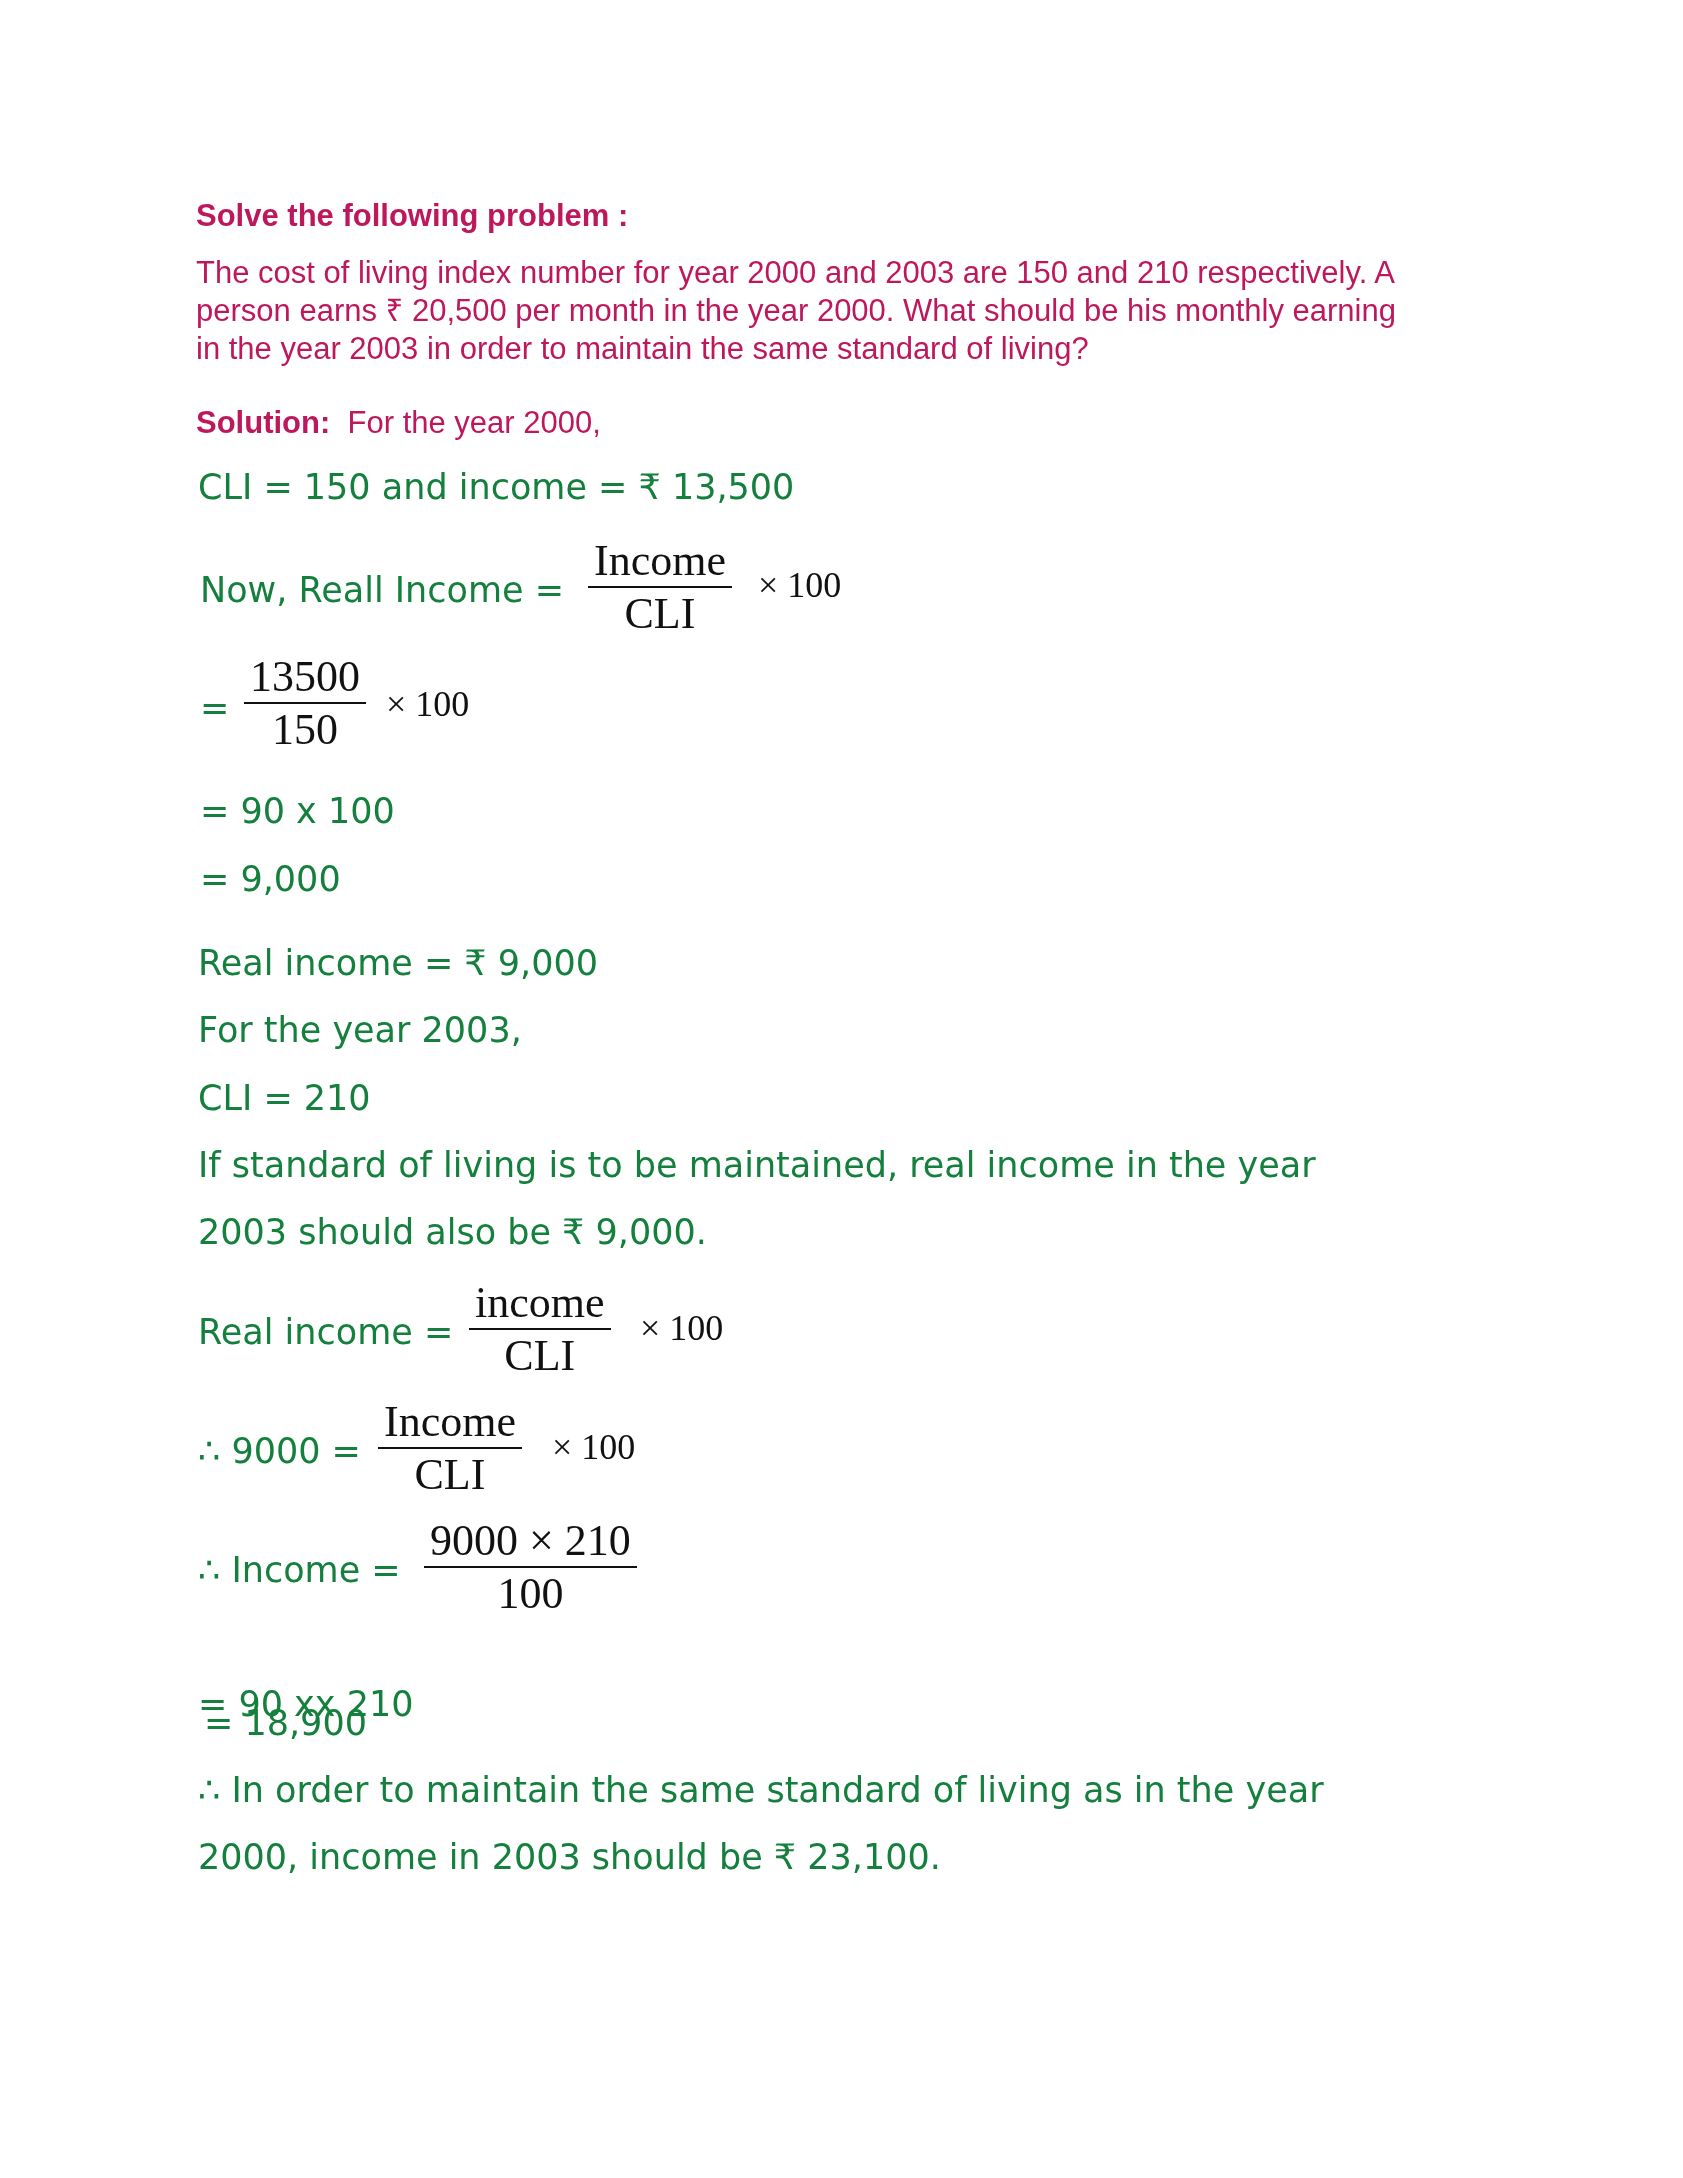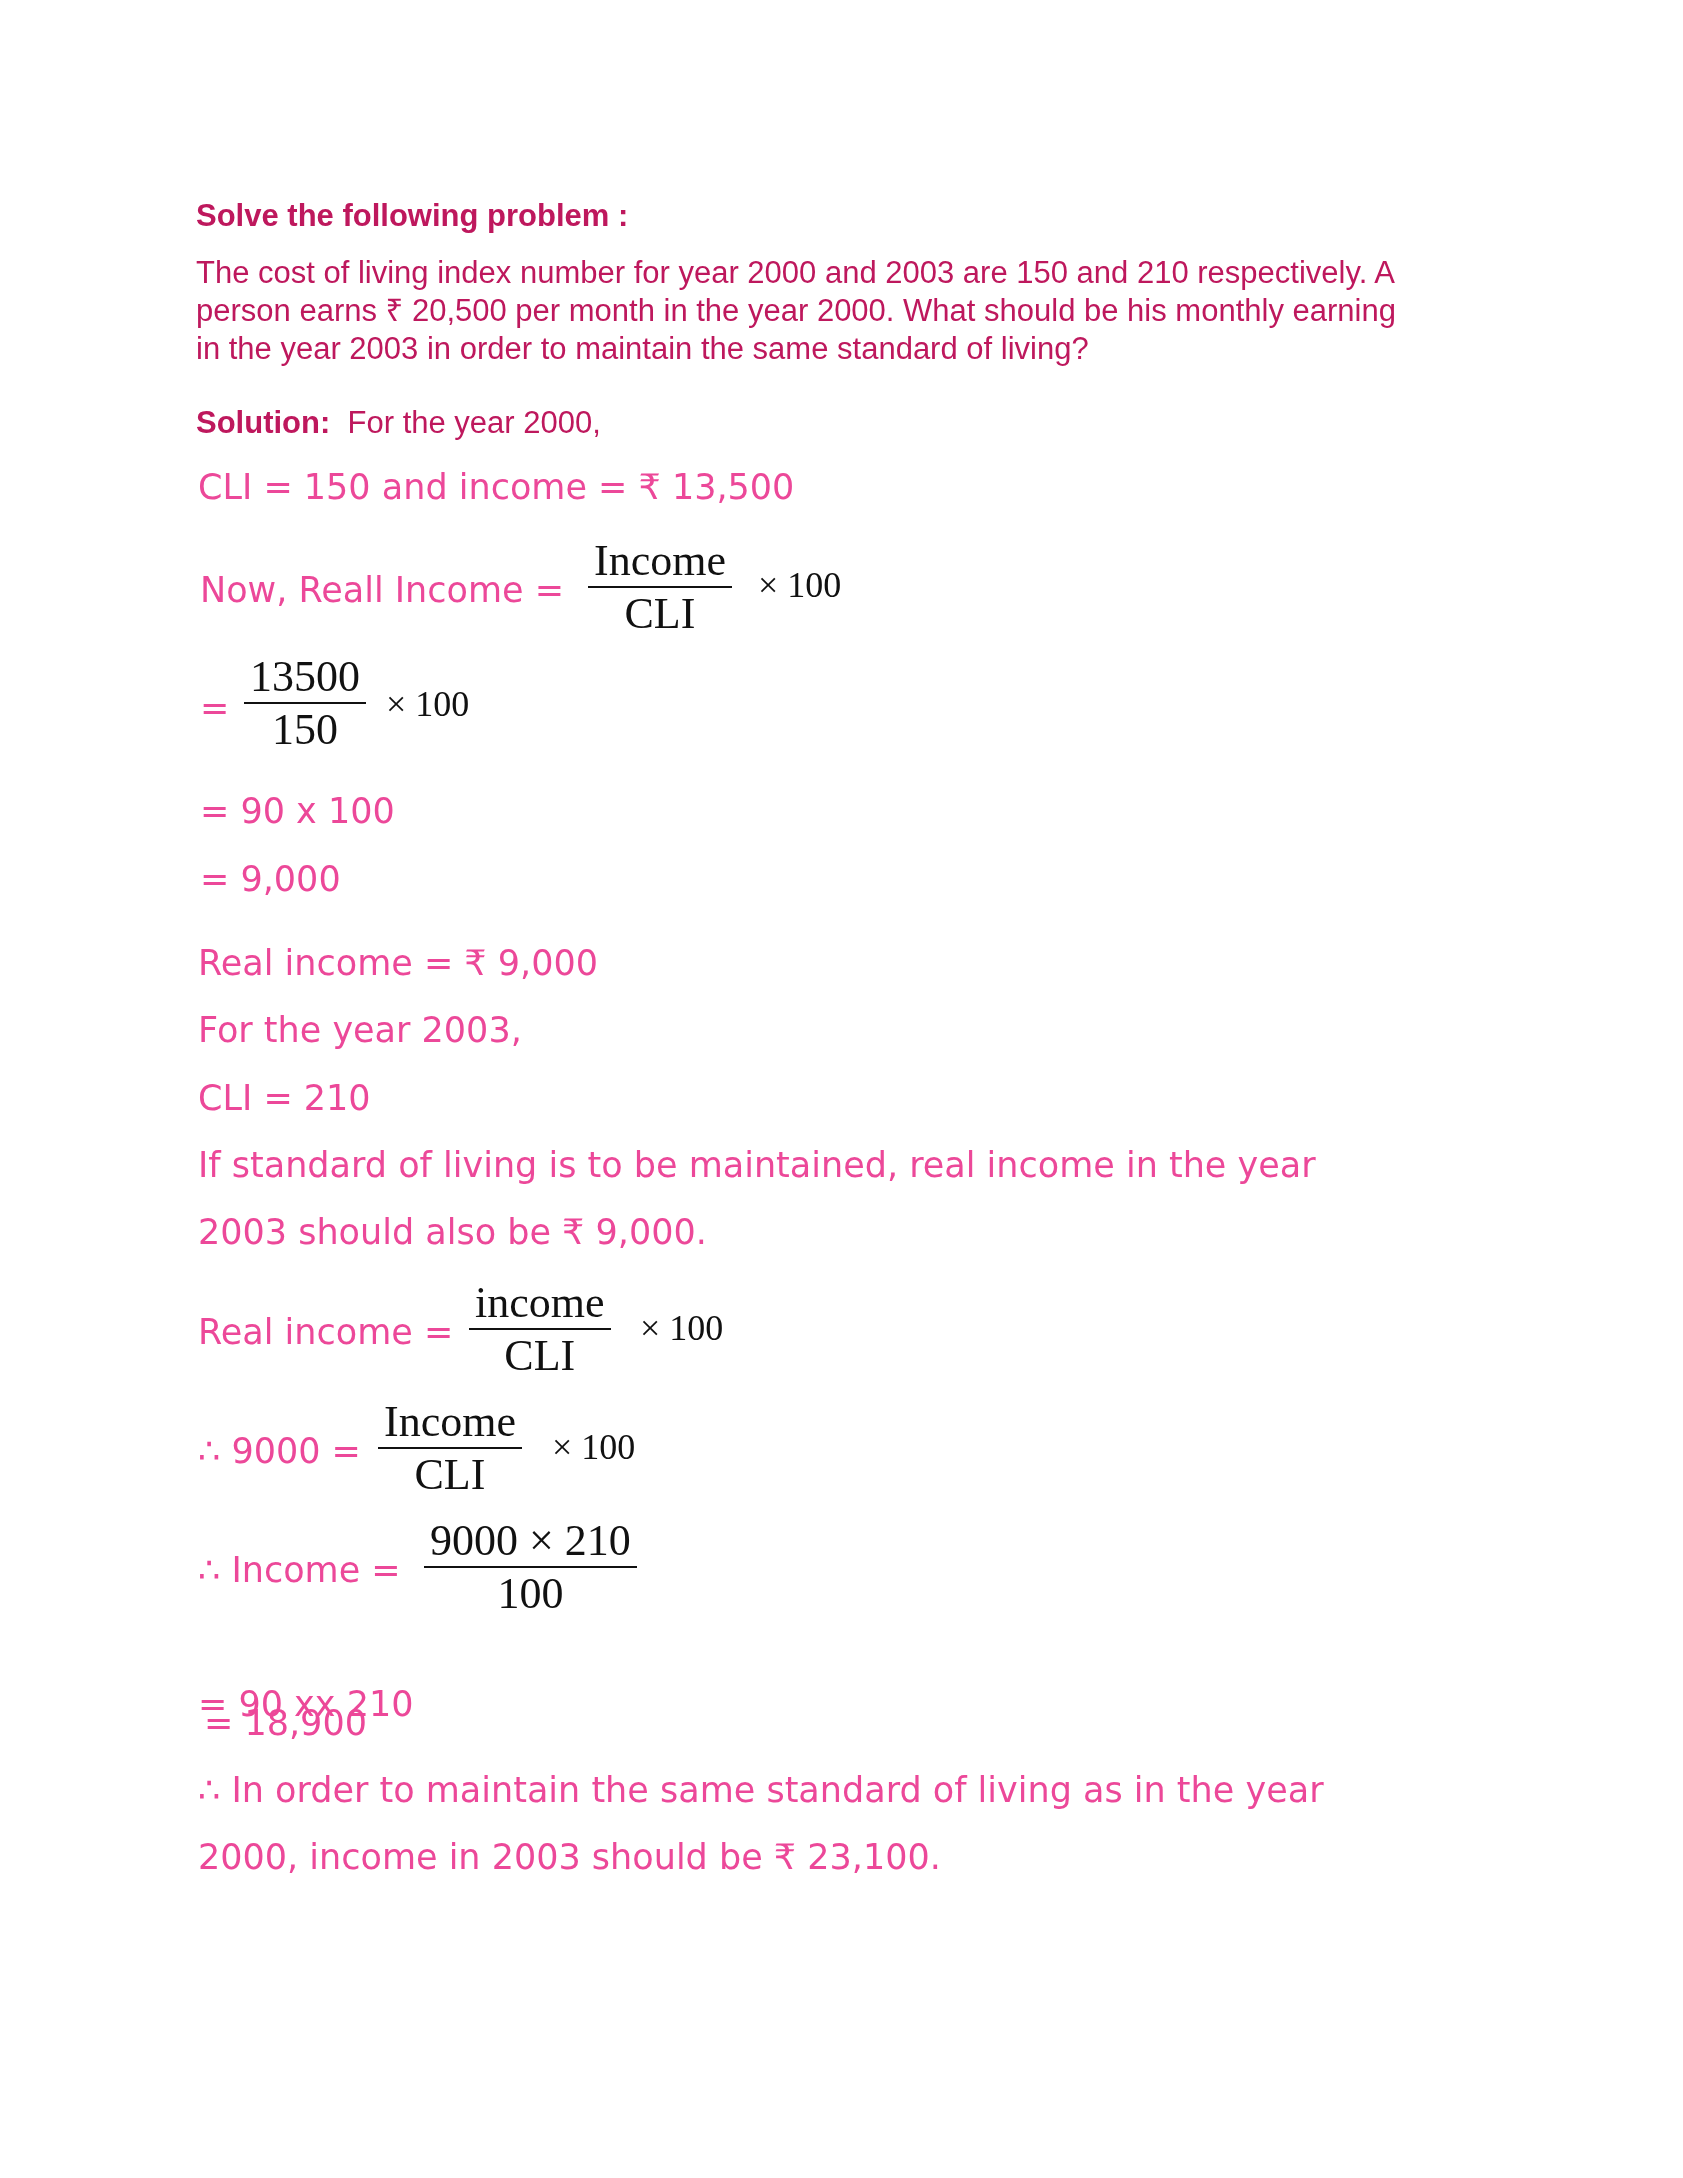--- a/index.html
+++ b/index.html
@@ -1,20 +1,20 @@
 <!DOCTYPE html>
 <html><head>
 <meta charset="utf-8">
 <style>
   html, body { margin:0; padding:0; background:#ffffff; }
   body { width:1683px; height:2178px; position:relative; overflow:hidden; color:#111; }
   .abs { position:absolute; white-space:nowrap; }
   .sans { font-family:"Liberation Sans", sans-serif; font-size:31px; line-height:38px; color:#be185d; }
   .bold { font-weight:bold; }
-  .ui { font-family:"DejaVu Sans", sans-serif; font-size:35px; color:#ec4899; letter-spacing:0px; }
+  .ui { font-family:"DejaVu Sans", sans-serif; font-size:35px; color:#15803d; letter-spacing:0px; }
   .math { font-family:"Liberation Serif", serif; font-size:36px; color:#111; }
   .frac { position:absolute; display:flex; flex-direction:column; align-items:center; }
   .frac .num, .frac .den { font-family:"Liberation Serif", serif; font-size:44px; line-height:51px; color:#111; padding:0 6px; }
   .frac .bar { height:2px; background:#111; align-self:stretch; }
 </style>
 </head>
 <body>
 
 <div class="abs sans bold" style="left:196px; top:197px;">Solve the following problem :</div>
 

